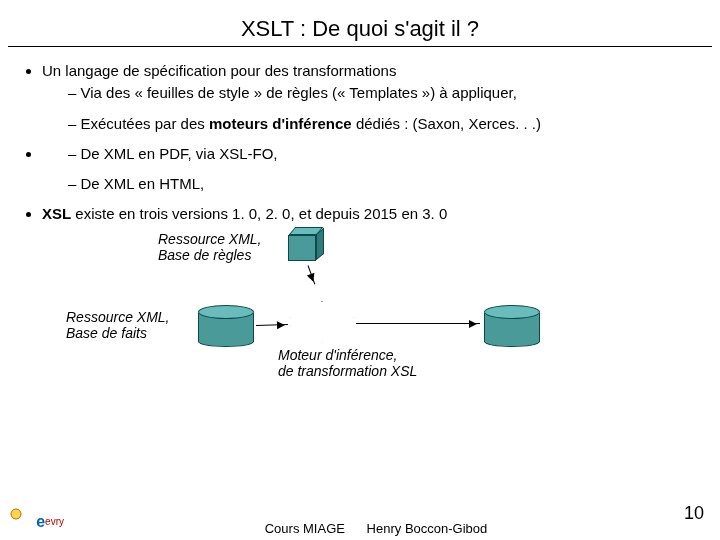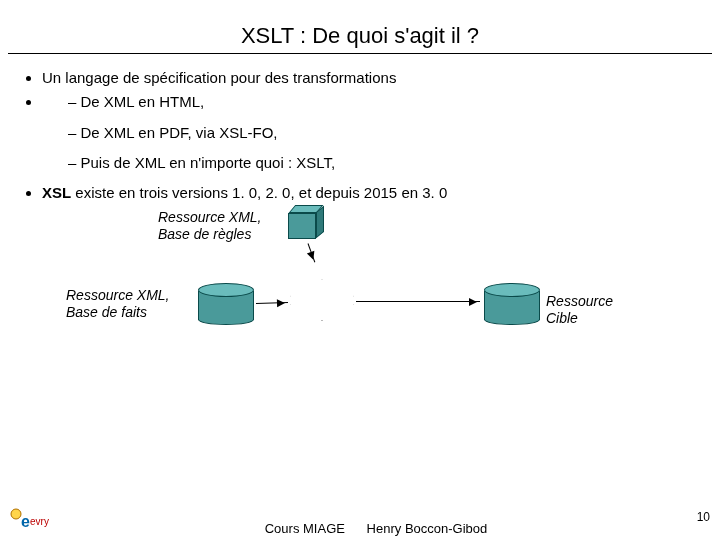--- a/index.html
+++ b/index.html
@@ -6,21 +6,21 @@
   body {
     width: 720px; height: 540px;
     font-family: Arial, Helvetica, sans-serif;
     background: #fff; color: #000;
     position: relative; overflow: hidden;
   }
   .title {
     text-align: center; font-size: 22px;
     padding: 8px 0 4px;
     border-bottom: 1px solid #000;
-    margin: 15px 8px 14px;
+    margin: 8px 8px 14px;
   }
   .content { padding: 0 18px 0 28px; font-size: 15px; line-height: 1.35; }
   ul.lvl1 { list-style: disc; padding-left: 14px; }
   ul.lvl1 > li { margin-bottom: 4px; }
   ul.lvl2 { list-style: none; padding-left: 26px; margin-top: 2px; }
   ul.lvl2 > li { margin-bottom: 10px; }
   ul.lvl2 > li::before { content: "–  "; }
   .bold { font-weight: bold; }
   .diagram { position: relative; height: 150px; margin: 2px 60px 0 70px; font-style: italic; }
   .box3d { position: absolute; width: 34px; height: 30px; }
@@ -35,43 +35,46 @@
     background:#fff; border:1px solid #777;
     clip-path: polygon(50% 0%,58% 18%,72% 6%,70% 26%,90% 18%,80% 36%,100% 40%,82% 50%,100% 60%,80% 64%,90% 82%,70% 74%,72% 94%,58% 82%,50% 100%,42% 82%,28% 94%,30% 74%,10% 82%,20% 64%,0% 60%,18% 50%,0% 40%,20% 36%,10% 18%,30% 26%,28% 6%,42% 18%);
   }
   .arrow { position:absolute; height:0; border-top:1.5px solid #000; transform-origin:left center; }
   .arrow::after { content:""; position:absolute; right:-1px; top:-4px; border:4px solid transparent; border-left:8px solid #000; }
   .dlabel { position:absolute; font-size:14px; line-height:1.2; }
   .footer {
     position:absolute; left:0; right:0; bottom:4px;
     text-align:center; font-size:13px;padding-left:32px;
   }
-  .pagenum { position:absolute; right:10px; bottom:16px; font-size:12px; }
+  .pagenum { position:absolute; right:16px; bottom:16px; font-size:18px; }
   .logo {
     position:absolute; left:6px; bottom:4px; width:58px; height:24px;
-    font-size:9px; color:#b00; text-align:center; line-height:1;
+    font-size:9px; color:#b00; text-align:right; line-height:1;
   }
   .logo .e { font-size:16px; font-weight:bold; color:#06a; display:inline-block; transform:translateY(2px); }
   .logo svg { position:absolute; left:2px; top:-6px; }
 </style>
 </head>
 <body>
 
 <div class="title">XSLT : De quoi s'agit il ?</div>
 
 <div class="content">
   <ul class="lvl1">
     <li>
       <span>Un langage de spécification pour des transformations</span>
+      <ul class="lvl2">
+        <li>Via des « feuilles de style » de règles (« Templates »)  à appliquer,</li>
+        <li><span>Exécutées par des </span><span class="bold">moteurs d'inférence</span><span> dédiés : (Saxon, Xerces. . .)</span></li>
+      </ul>
     </li>
     <li>
       <ul class="lvl2">
+        <li>De XML en PDF, via XSL-FO,</li>
         <li>De XML en HTML,</li>
-        <li>De XML en PDF, via XSL-FO,</li>
-        <li>Puis de XML en n'importe quoi : XSLT,</li>
       </ul>
     </li>
     <li><span class="bold">XSL</span><span> existe en trois  versions  1. 0,  2. 0,  et depuis 2015  en 3. 0</span></li>
   </ul>
 
   <div class="diagram">
     <div class="box3d" style="left:190px; top:0;">
       <div class="top"></div>
         <div class="side"></div>
         <div class="front"></div>
@@ -80,26 +83,27 @@
 Base de règles</div>
 
     <div class="cyl" style="left:100px; top:76px;">
       <div class="body"></div>
         <div class="top"></div>
     </div>
     <div class="dlabel" style="left:-32px; top:80px; white-space:pre-line;">Ressource XML,
 Base de faits</div>
 
     <div class="starburst" style="left:192px; top:72px;"></div>
+    <div class="dlabel" style="left:180px; top:118px; white-space:pre-line;">Moteur d'inférence,
+de transformation XSL</div>
 
     <div class="cyl" style="left:386px; top:76px;">
       <div class="body"></div>
         <div class="top"></div>
     </div>
-    <div class="dlabel" style="left:448px; top:86px;">Ressource Cible</div>
 
     <div class="arrow" style="left:210px; top:36px; width:20px; transform:rotate(70deg);"></div>
     <div class="arrow" style="left:158px; top:96px; width:32px; transform:rotate(-2deg);"></div>
     <div class="arrow" style="left:258px; top:94px; width:124px;"></div>
   </div>
 </div>
 
 <div class="logo">
   <svg width="16" height="16" viewBox="0 0 16 16">
       <circle cx="8" cy="8" r="5" fill="#ffd54a" stroke="#b07000"></circle>

